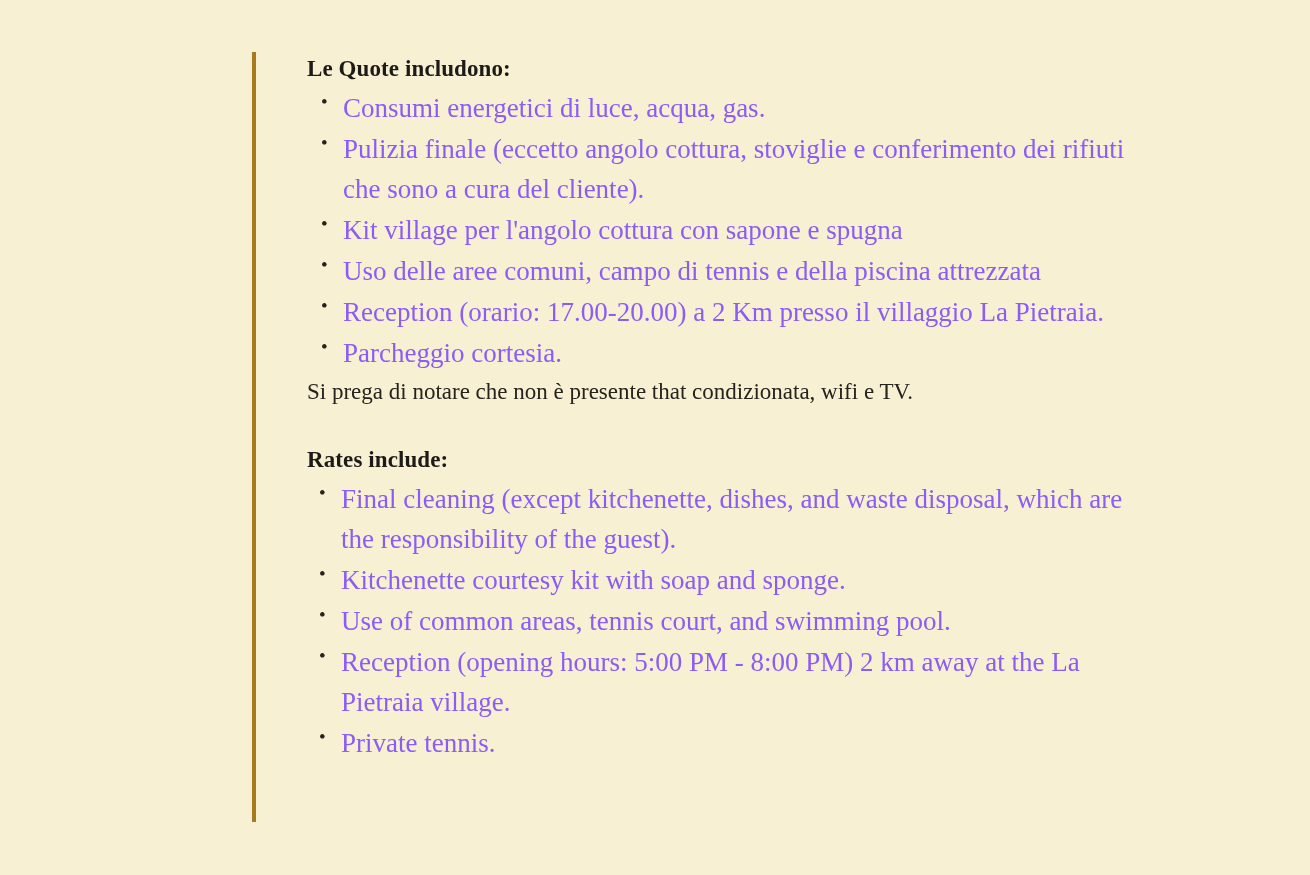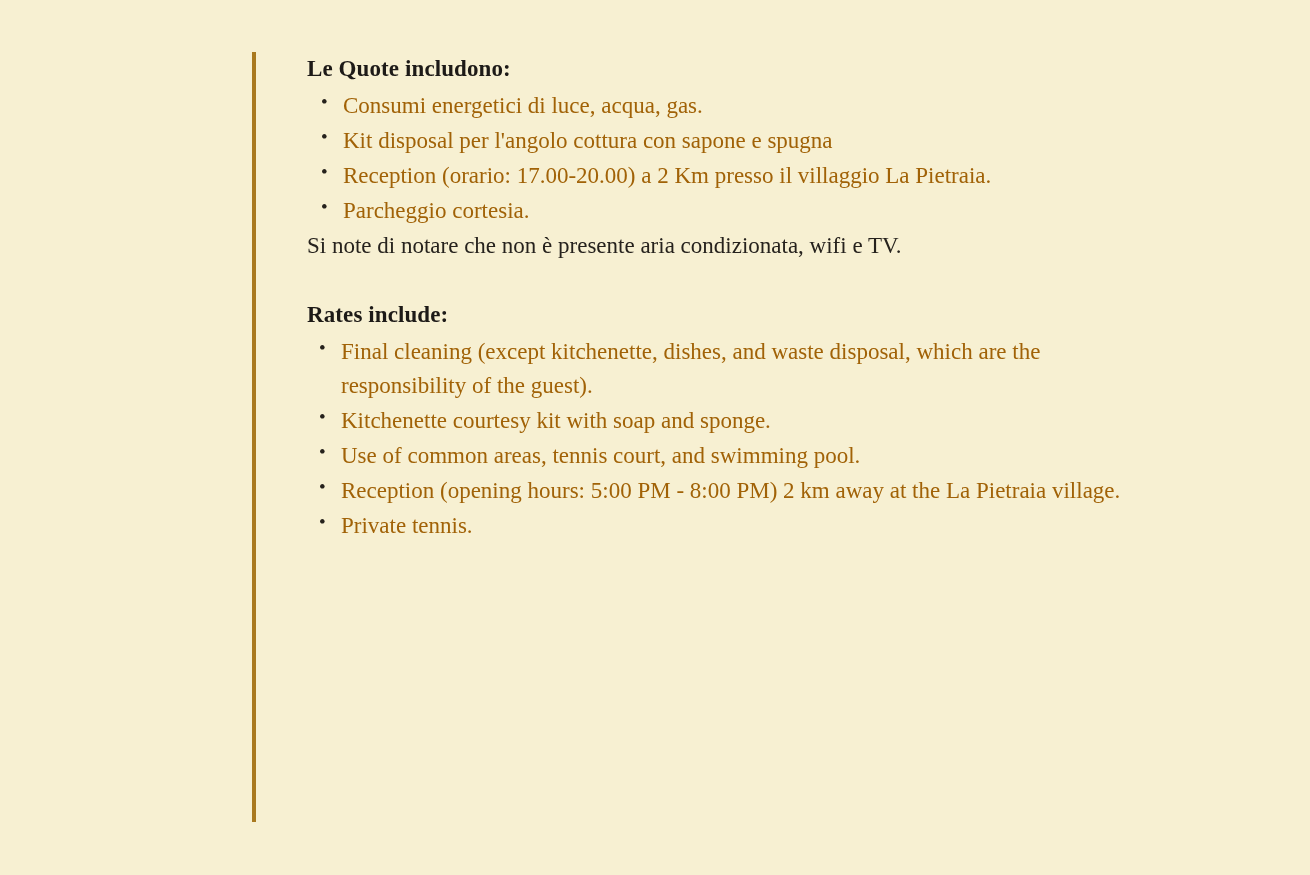--- a/index.html
+++ b/index.html
@@ -41,22 +41,22 @@
     margin: 0 0 4px 0;
     letter-spacing: 0.1px;
   }
   ul.bullets {
     list-style: none;
     margin: 0;
     padding: 0;
   }
   ul.bullets li {
     position: relative;
-    font-size: 23px;
-    color: #a16207;
+    font-size: 27px;
+    color: #8b5cf6;
     line-height: 1.48;
     padding-left: 36px;
     margin: 0 0 1px 0;
     max-width: 800px;
   }
   ul.bullets li::before {
     content: "\2022";
     position: absolute;
     left: 14px;
     top: -1px;
@@ -87,25 +87,27 @@
 </head>
 <body>
 
 <div class="page">
   <div class="content-wrap">
 
     <div class="section">
       <div class="section-title">Le Quote includono:</div>
       <ul class="bullets">
         <li>Consumi energetici di luce, acqua, gas.</li>
-        <li>Kit disposal per l'angolo cottura con sapone e spugna</li>
+        <li>Pulizia finale (eccetto angolo cottura, stoviglie e conferimento dei rifiuti che sono a cura del cliente).</li>
+        <li>Kit village per l'angolo cottura con sapone e spugna</li>
+        <li>Uso delle aree comuni, campo di tennis e della piscina attrezzata</li>
         <li>Reception (orario: 17.00-20.00) a 2 Km presso il villaggio La Pietraia.</li>
         <li>Parcheggio cortesia.</li>
       </ul>
-      <p class="note-line">Si note di notare che non è presente aria condizionata, wifi e TV.</p>
+      <p class="note-line">Si prega di notare che non è presente that condizionata, wifi e TV.</p>
     </div>
 
     <div class="gap"></div>
 
     <div class="section">
       <div class="section-title sec2-title">Rates include:</div>
       <ul class="bullets en">
         <li>Final cleaning (except kitchenette, dishes, and waste disposal, which are the responsibility of the guest).</li>
         <li>Kitchenette courtesy kit with soap and sponge.</li>
         <li>Use of common areas, tennis court, and swimming pool.</li>

